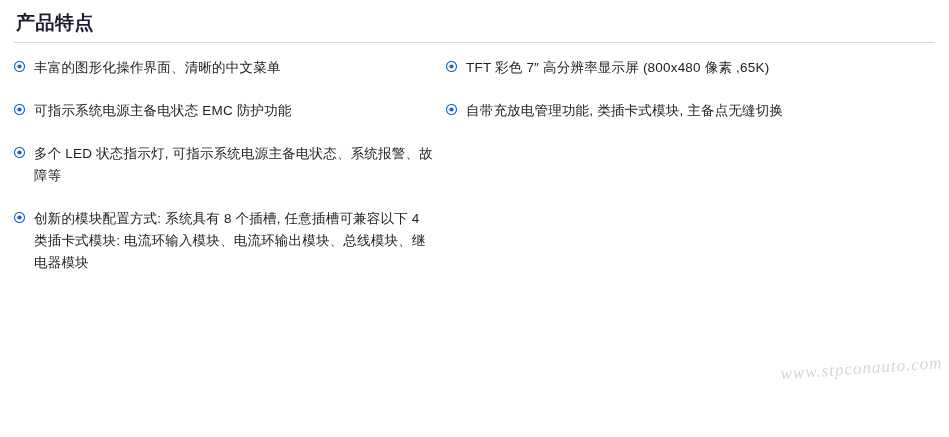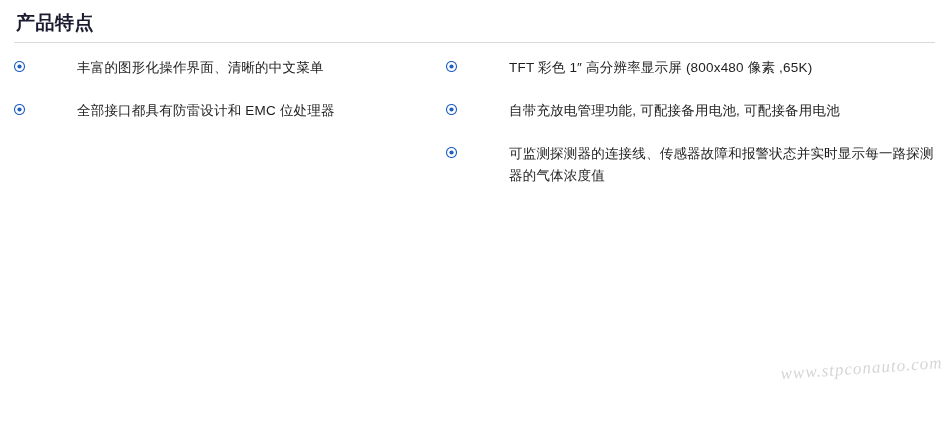--- a/index.html
+++ b/index.html
@@ -50,21 +50,20 @@
   }
   .col-right {
     width: 490px;
     padding-left: 2px;
   }
   .feature {
     display: flex;
     flex-direction: row;
     align-items: flex-start;
     margin-bottom: 21px;
-    gap: 43px;
   }
   .bullet {
     flex: 0 0 auto;
     width: 11px;
     height: 11px;
     margin-top: 4px;
     margin-right: 9px;
     position: relative;
   }
   .bullet svg {
@@ -114,62 +113,71 @@
         <span class="feature-text">丰富的图形化操作界面、清晰的中文菜单</span>
       </div>
 
       <div class="feature">
         <span class="bullet">
           <svg width="11" height="11" viewBox="0 0 11 11">
               <circle cx="5.5" cy="5.5" r="5" fill="none" stroke="#1f5fbf" stroke-width="1.1"></circle>
               <circle cx="5.5" cy="5.5" r="2.1" fill="#1f5fbf"></circle>
             </svg>
         </span>
-        <span class="feature-text">全部接口都具有防雷设计和 EMC 位处理器</span>
+        <span class="feature-text">可指示系统电源主备电状态 EMC 防护功能</span>
       </div>
 
 
+      <div class="feature">
+        <span class="bullet">
+          <svg width="11" height="11" viewBox="0 0 11 11">
+              <circle cx="5.5" cy="5.5" r="5" fill="none" stroke="#1f5fbf" stroke-width="1.1"></circle>
+              <circle cx="5.5" cy="5.5" r="2.1" fill="#1f5fbf"></circle>
+            </svg>
+        </span>
+        <span class="feature-text">多个 LED 状态指示灯, 可指示系统电源主备电状态、系统报警、故障等</span>
+      </div>
 
 
+      <div class="feature">
+        <span class="bullet">
+          <svg width="11" height="11" viewBox="0 0 11 11">
+              <circle cx="5.5" cy="5.5" r="5" fill="none" stroke="#1f5fbf" stroke-width="1.1"></circle>
+              <circle cx="5.5" cy="5.5" r="2.1" fill="#1f5fbf"></circle>
+            </svg>
+        </span>
+        <span class="feature-text">创新的模块配置方式: 系统具有 8 个插槽, 任意插槽可兼容以下 4 类插卡式模块: 电流环输入模块、电流环输出模块、总线模块、继电器模块</span>
+      </div>
 
     </div>
 
     <div class="col col-right">
 
       <div class="feature">
         <span class="bullet">
           <svg width="11" height="11" viewBox="0 0 11 11">
               <circle cx="5.5" cy="5.5" r="5" fill="none" stroke="#1f5fbf" stroke-width="1.1"></circle>
               <circle cx="5.5" cy="5.5" r="2.1" fill="#1f5fbf"></circle>
             </svg>
         </span>
-        <span class="feature-text">TFT 彩色 1″ 高分辨率显示屏 (800x480 像素 ,65K)</span>
+        <span class="feature-text">TFT 彩色 7″ 高分辨率显示屏 (800x480 像素 ,65K)</span>
       </div>
 
       <div class="feature">
         <span class="bullet">
           <svg width="11" height="11" viewBox="0 0 11 11">
               <circle cx="5.5" cy="5.5" r="5" fill="none" stroke="#1f5fbf" stroke-width="1.1"></circle>
               <circle cx="5.5" cy="5.5" r="2.1" fill="#1f5fbf"></circle>
             </svg>
         </span>
-        <span class="feature-text">自带充放电管理功能, 可配接备用电池, 可配接备用电池</span>
+        <span class="feature-text">自带充放电管理功能, 类插卡式模块, 主备点无缝切换</span>
       </div>
 
 
 
-      <div class="feature">
-        <span class="bullet">
-          <svg width="11" height="11" viewBox="0 0 11 11">
-              <circle cx="5.5" cy="5.5" r="5" fill="none" stroke="#1f5fbf" stroke-width="1.1"></circle>
-              <circle cx="5.5" cy="5.5" r="2.1" fill="#1f5fbf"></circle>
-            </svg>
-        </span>
-        <span class="feature-text">可监测探测器的连接线、传感器故障和报警状态并实时显示每一路探测器的气体浓度值</span>
-      </div>
 
 
     </div>
 
   </div>
 
   <div class="watermark">www.stpconauto.com</div>
 
 </div>
 

